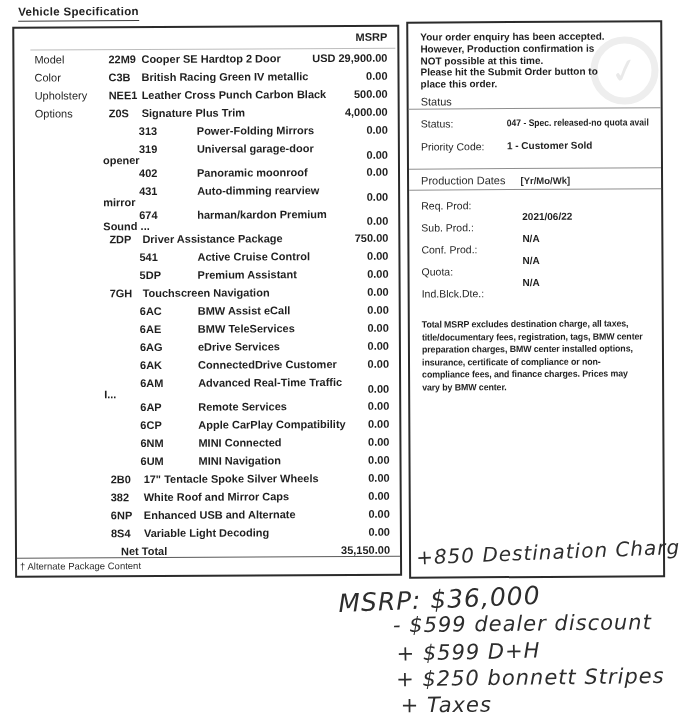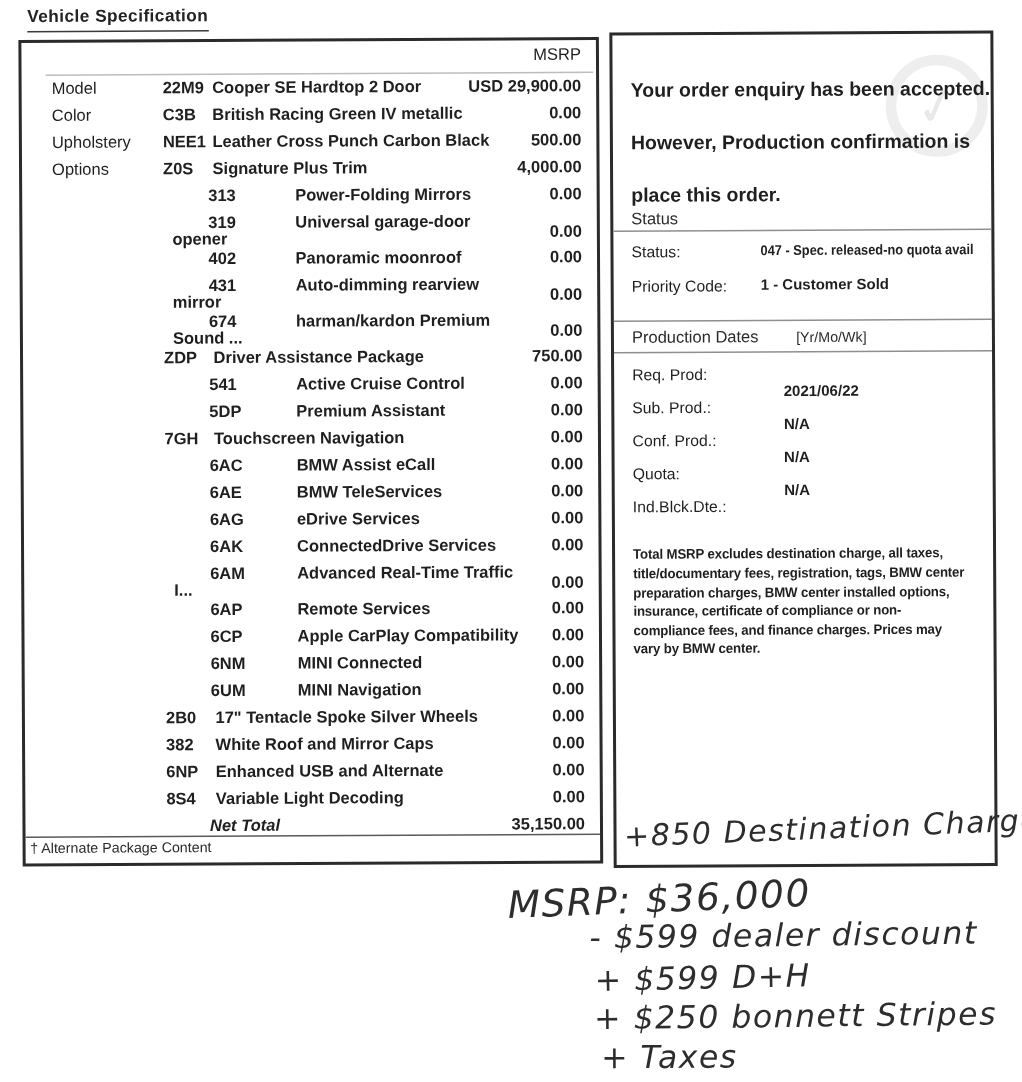--- a/index.html
+++ b/index.html
@@ -6,51 +6,51 @@
   body{width:681px;height:721px;overflow:hidden;font-family:"Liberation Sans",sans-serif;color:#1f1f1f;}
   .page{position:relative;width:681px;height:721px;background:#fff;transform:rotate(-0.3deg);transform-origin:50% 50%;}
 
   
   .title{position:absolute;left:20px;top:4px;font-size:11.5px;font-weight:600;letter-spacing:0.3px;
          border-bottom:1px solid #3a3a3a;padding-bottom:3px;color:#222;}
 
   
   .spec-panel{position:absolute;left:14px;top:25px;width:387px;height:551px;border:2px solid #2b2b2b;
               box-sizing:border-box;background:#fff;}
-  .msrp-h{position:absolute;top:4px;right:10px;font-size:11px;font-weight:400;}
+  .msrp-h{position:absolute;top:4px;right:10px;font-size:11px;font-weight:700;}
   .hdr-rule{position:absolute;top:21px;left:16px;right:2px;border-top:1px solid #bdbdbd;}
   .rows{position:absolute;top:22px;left:0;right:0;}
   .r{position:relative;height:18px;white-space:nowrap;}
   .r.wrap2{height:24px;}
   .r span{position:absolute;top:3px;font-size:11px;}
   .r .lbl{left:20px;font-weight:400;}
   .r .code{left:94px;font-weight:700;}
   .r.sub .code{left:124px;}
   .r .desc{left:127px;font-weight:700;text-align:right;}
   .r.sub .desc{left:156px;padding-left:26px;}
-  .r.total .desc{left:123px;font-style:italic;}
-  .r .wrapline{left:88px;top:14px;font-weight:700;margin-left:12px;}
+  .r.total .desc{left:104px;}
+  .r .wrapline{left:88px;top:14px;font-weight:700;}
   .r .price{left:auto;right:10px;font-weight:700;}
   .r.wrap2 .price{top:10px;}
   .footnote{position:absolute;left:0;right:0;bottom:0;height:15px;border-top:1px solid #5a5a5a;
             font-size:9.5px;padding:2px 0 0 3px;color:#2a2a2a;}
 
   
   .order-panel{position:absolute;left:408px;top:22px;width:256px;height:557px;border:2px solid #2b2b2b;
                box-sizing:border-box;background:#fff;padding:8px 12px 0 12px;}
   .watermark{position:absolute;top:14px;right:2px;width:54px;height:54px;border:7px solid #eeeeee;border-radius:50%;}
   .watermark::after{content:"✓";position:absolute;left:0;top:0;right:0;bottom:0;display:flex;align-items:center;
                     justify-content:center;font-size:34px;color:#e9e9e9;transform:rotate(-12deg);}
   .msg{position:relative;}
-  .msg div{font-size:13px;font-weight:700;line-height:11.8px;white-space:nowrap;margin-top:23px;}
+  .msg div{font-size:10px;font-weight:700;line-height:11.8px;white-space:nowrap;}
   .sec-h{margin:5px -12px 0 -12px;padding:0 0 1px 12px;font-size:11px;font-weight:400;
          border-bottom:1px solid #8f8f8f;color:#2a2a2a;}
   .sep{margin:13px -12px 0 -12px;border-top:1px solid #8f8f8f;}
   .prod-h{margin-top:5px;padding-bottom:3px;}
-  .prod-h .suffix{font-size:9.5px;font-weight:400;margin-left:22px;}
+  .prod-h .suffix{font-size:9.5px;font-weight:700;margin-left:12px;}
   .f{position:relative;height:23px;}
   .fields.prod .f{height:22px;}
   .f .fl{position:absolute;left:0;top:8px;font-size:10.5px;font-weight:400;}
   .fields.prod .f .fl{top:9px;}
   .f .fv{position:absolute;left:86px;top:8px;font-size:10px;font-weight:700;white-space:nowrap;}
   .fields.status .f:first-child .fv{font-size:9.5px;transform:scaleX(0.9);transform-origin:left center;}
   .fields.prod .f .fv{left:101px;top:9px;margin-top:12px;}
   .disc{margin-top:18px;}
   .disc-l{font-size:10px;font-weight:400;line-height:12.6px;}
   .disc-b div{font-size:9.2px;font-weight:700;letter-spacing:-0.1px;line-height:12.6px;white-space:nowrap;
@@ -161,21 +161,21 @@
           <span class="desc">BMW TeleServices</span>
           <span class="price">0.00</span>
         </div>
         <div class="r sub">
           <span class="code">6AG</span>
           <span class="desc">eDrive Services</span>
           <span class="price">0.00</span>
         </div>
         <div class="r sub">
           <span class="code">6AK</span>
-          <span class="desc">ConnectedDrive Services</span>
+          <span class="desc">ConnectedDrive Customer</span>
           <span class="price">0.00</span>
         </div>
         <div class="r sub wrap2">
           <span class="code">6AM</span>
           <span class="desc">Advanced Real-Time Traffic</span>
           <span class="wrapline">I...</span>
           <span class="price">0.00</span>
         </div>
         <div class="r sub">
           <span class="code">6AP</span>
@@ -223,20 +223,22 @@
         </div>
       </div>
     <div class="footnote">† Alternate Package Content</div>
   </div>
 
   <div class="order-panel">
     <div class="watermark"></div>
     <div class="msg">
         <div>Your order enquiry has been accepted.</div>
         <div>However, Production confirmation is</div>
+        <div>NOT possible at this time.</div>
+        <div>Please hit the Submit Order button to</div>
         <div>place this order.</div>
       </div>
     <div class="sec-h">Status</div>
     <div class="fields status">
         <div class="f">
           <span class="fl">Status:</span>
           <span class="fv">047 - Spec. released-no quota avail</span>
         </div>
         <div class="f">
           <span class="fl">Priority Code:</span>

